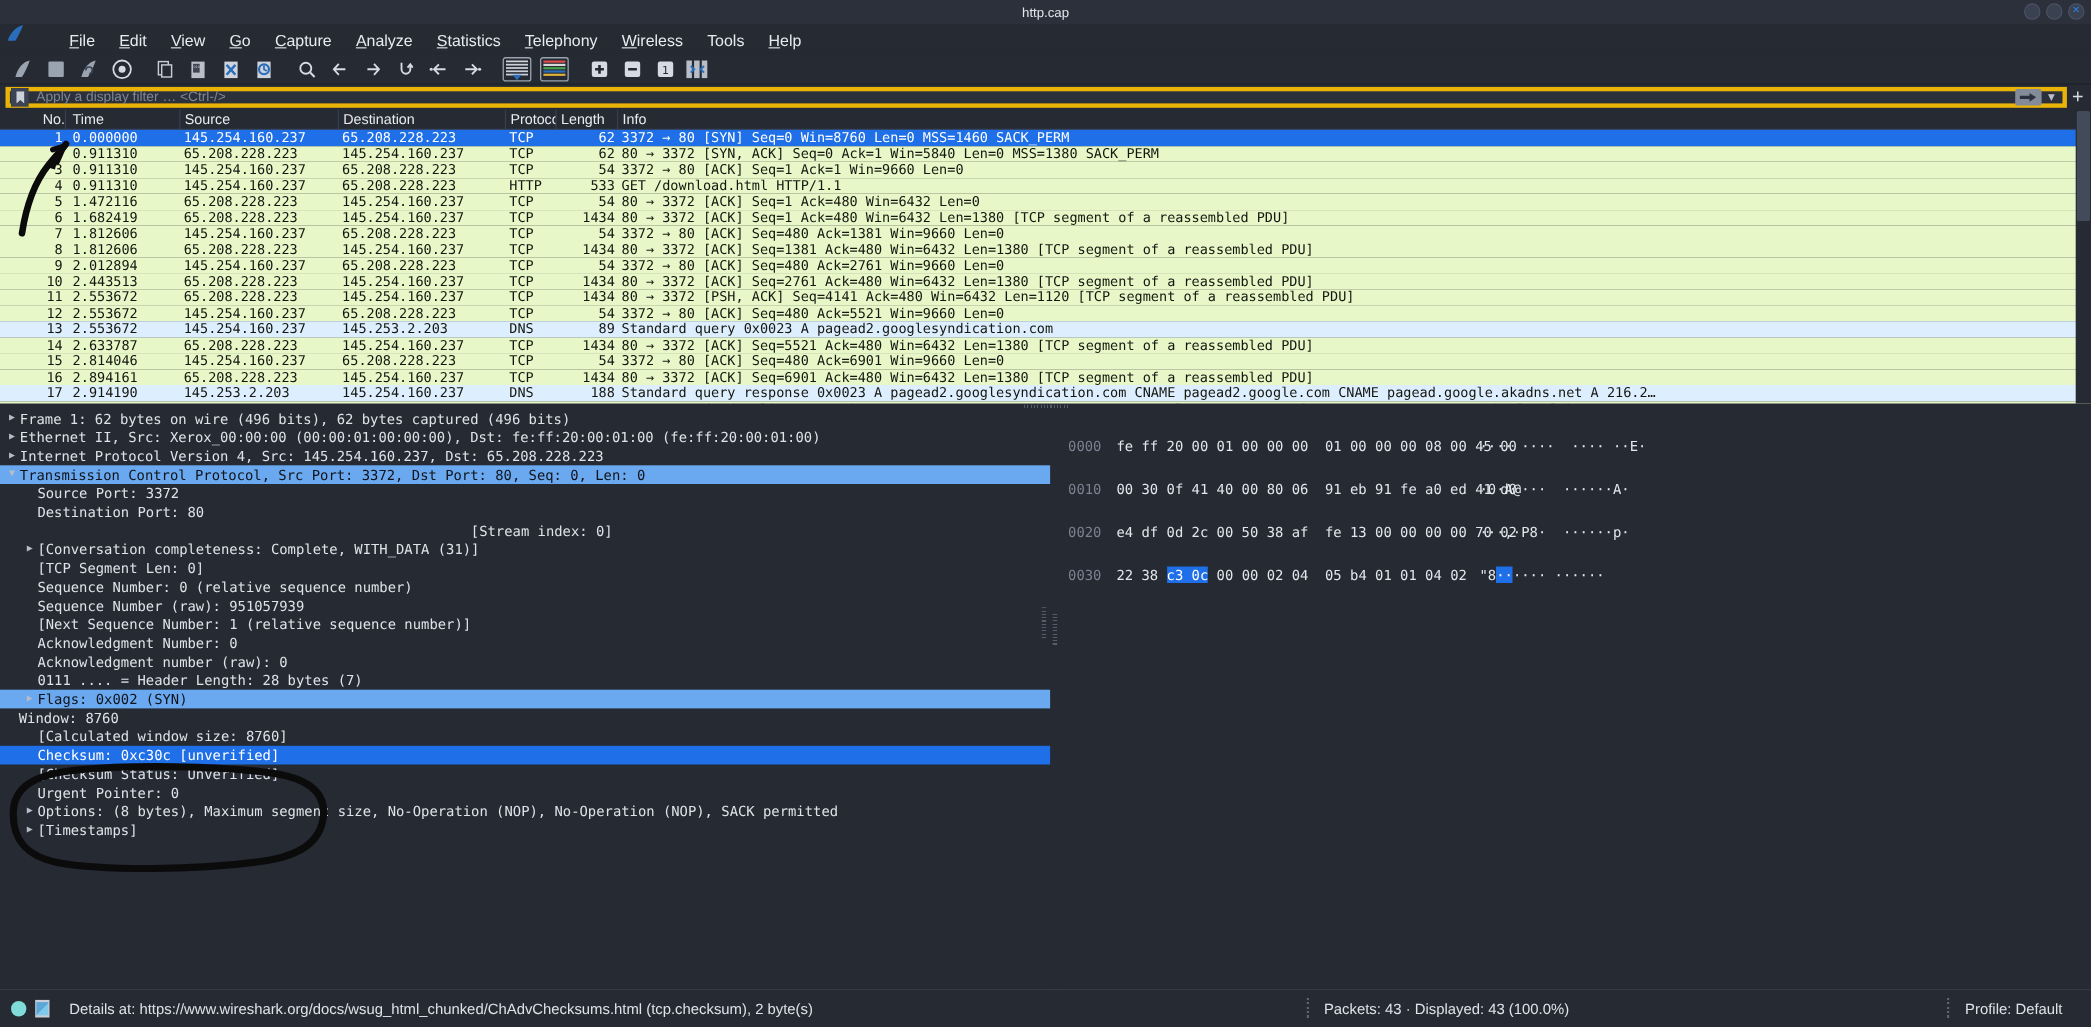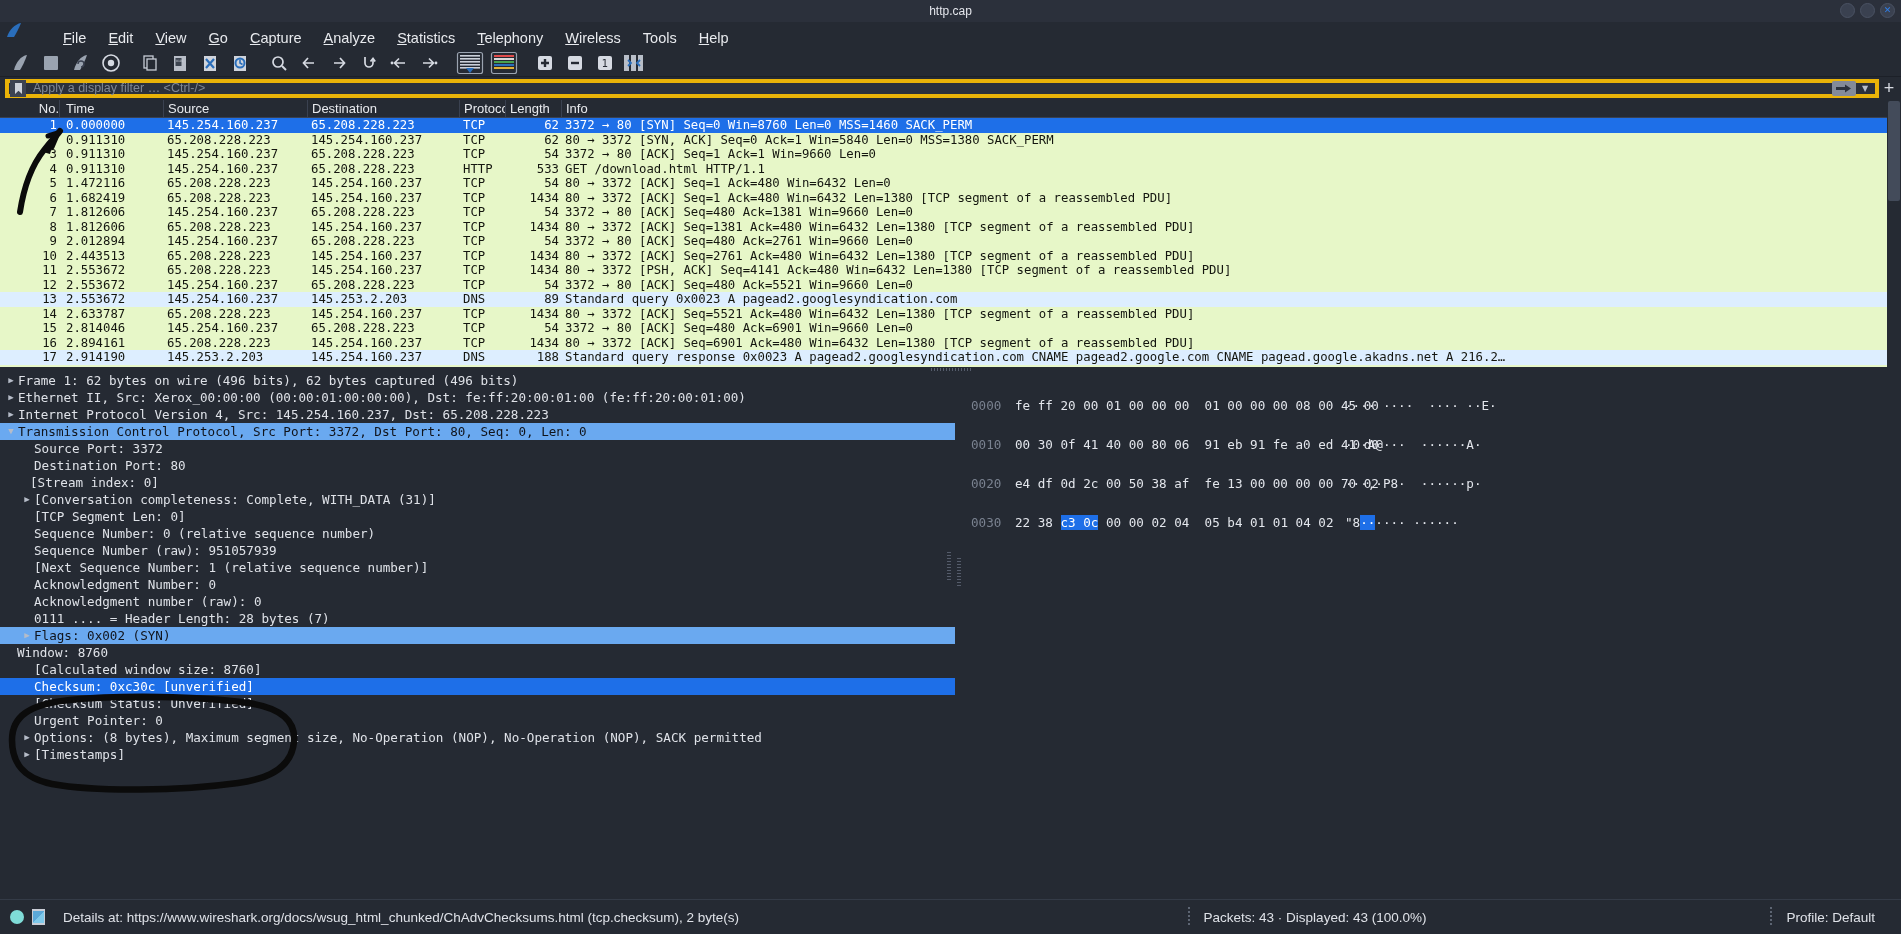--- a/index.html
+++ b/index.html
@@ -558,21 +558,21 @@
         <div class="c col-len">1434</div>
         <div class="c col-info">80 → 3372 [ACK] Seq=2761 Ack=480 Win=6432 Len=1380 [TCP segment of a reassembled PDU]</div>
       </div>
       <div class="plrow tcp">
         <div class="c col-no">11</div>
         <div class="c col-time">2.553672</div>
         <div class="c col-src">65.208.228.223</div>
         <div class="c col-dst">145.254.160.237</div>
         <div class="c col-proto">TCP</div>
         <div class="c col-len">1434</div>
-        <div class="c col-info">80 → 3372 [PSH, ACK] Seq=4141 Ack=480 Win=6432 Len=1380 [TCP segment of a reassembled PDU]</div>
+        <div class="c col-info">80 → 3372 [PSH, ACK] Seq=4141 Ack=480 Win=6432 Len=1120 [TCP segment of a reassembled PDU]</div>
       </div>
       <div class="plrow tcp">
         <div class="c col-no">12</div>
         <div class="c col-time">2.553672</div>
         <div class="c col-src">145.254.160.237</div>
         <div class="c col-dst">65.208.228.223</div>
         <div class="c col-proto">TCP</div>
         <div class="c col-len">54</div>
         <div class="c col-info">3372 → 80 [ACK] Seq=480 Ack=5521 Win=9660 Len=0</div>
       </div>
@@ -659,21 +659,21 @@
         <span>Transmission Control Protocol, Src Port: 3372, Dst Port: 80, Seq: 0, Len: 0</span>
       </div>
       <div class="dtrow" style="padding-left: 20px;">
         <span class="twisty none">&nbsp;</span>
         <span>Source Port: 3372</span>
       </div>
       <div class="dtrow" style="padding-left: 20px;">
         <span class="twisty none">&nbsp;</span>
         <span>Destination Port: 80</span>
       </div>
-      <div class="dtrow" style="padding-left: 16px;">
+      <div class="dtrow" style="padding-left: 16px; justify-content: center;">
         <span class="twisty none">&nbsp;</span>
         <span>[Stream index: 0]</span>
       </div>
       <div class="dtrow" style="padding-left: 20px;">
         <span class="twisty">▶</span>
         <span>[Conversation completeness: Complete, WITH_DATA (31)]</span>
       </div>
       <div class="dtrow" style="padding-left: 20px;">
         <span class="twisty none">&nbsp;</span>
         <span>[TCP Segment Len: 0]</span>

